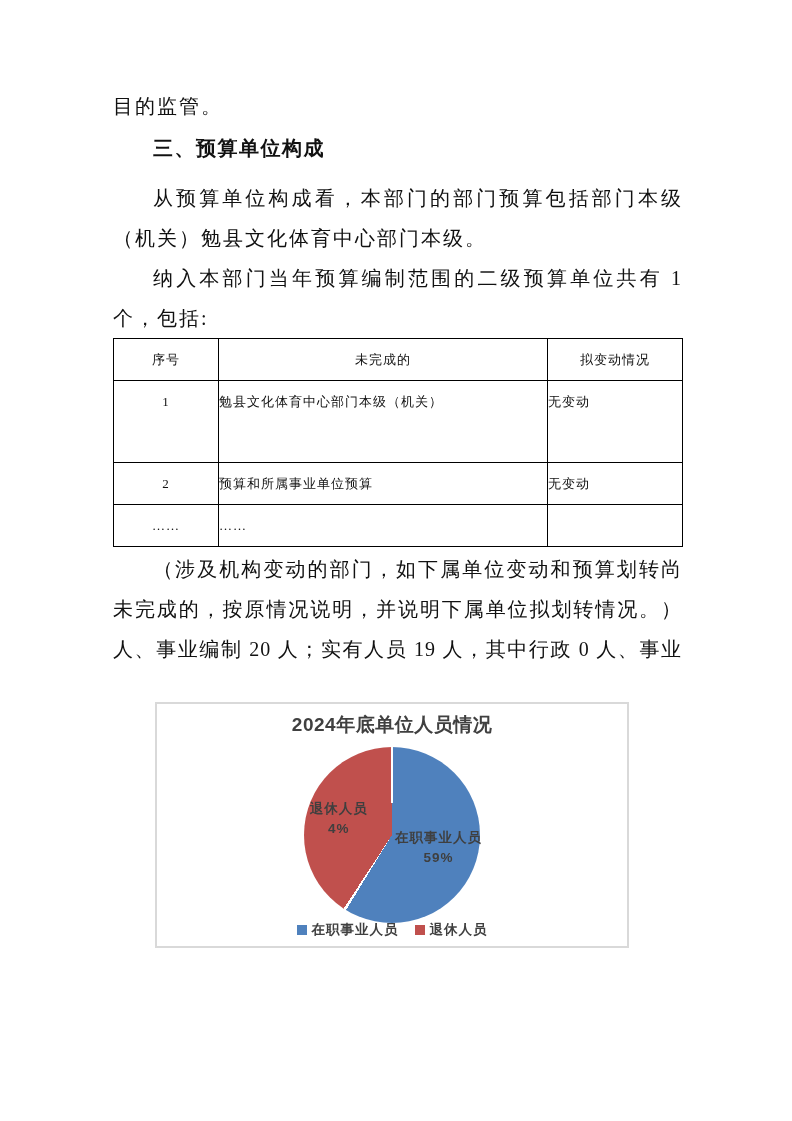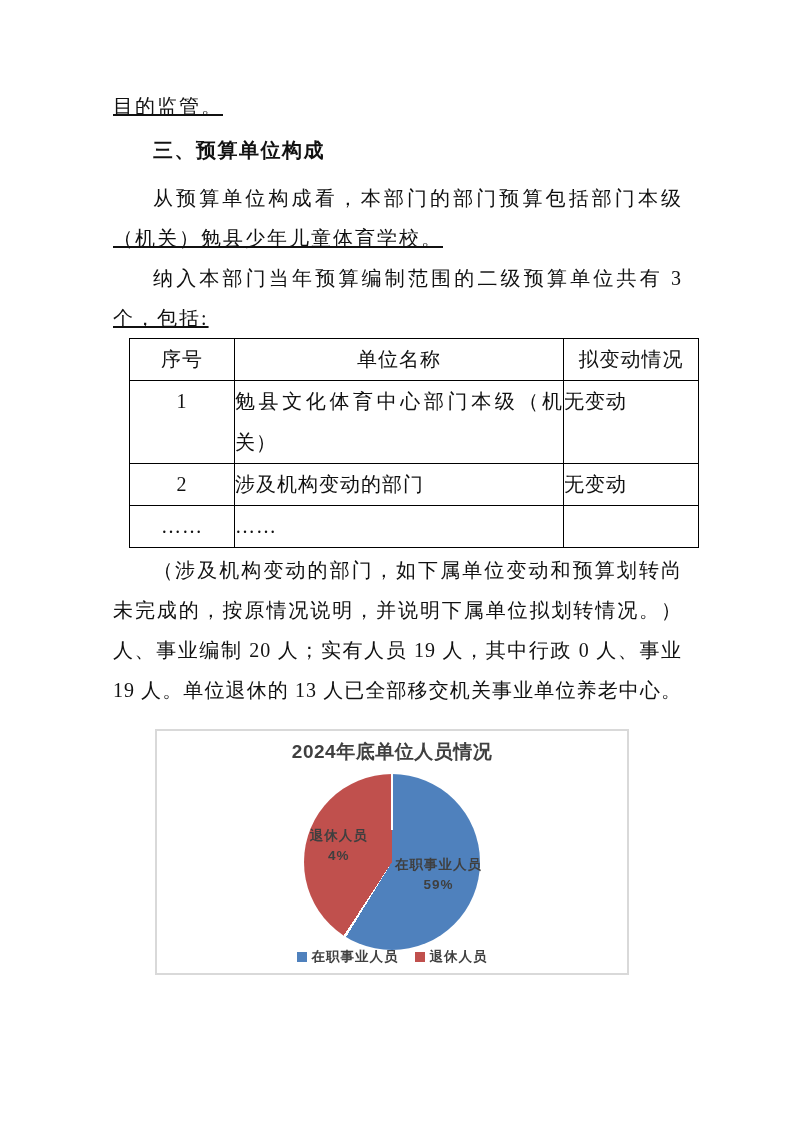--- a/index.html
+++ b/index.html
@@ -15,58 +15,57 @@
     position:absolute;left:113px;top:86px;width:569px;
   }
   .line{
     font-size:20px;
     line-height:40px;
     letter-spacing:1px;
     text-align:justify;
     text-align-last:justify;
     white-space:nowrap;
   }
-  .line.last{text-align:center;text-align-last:left;letter-spacing:2px;text-decoration:underline;}
+  .line.last{text-align:center;text-align-last:left;letter-spacing:2px;}
   .line.indent{text-indent:2em;}
   .line.heading{
-    font-family:Liberation Serif, serif;
+    font-family:Liberation Mono, monospace;
     font-weight:700;
     text-align:center;text-align-last:left;
     letter-spacing:1.5px;
   }
   .mt4{margin-top:4px}.mt8{margin-top:8px}.mt2{margin-top:2px}
   
   table.units{
     border-collapse:collapse;
     width:569px;
     table-layout:fixed;
-    font-size:20px;
+    font-size:13px;
     margin-top:0;
-    margin-left:16px;
   }
   table.units th, table.units td{
     border:1.8px solid #000;
     padding:0;
     line-height:41px;
     font-weight:400;
     vertical-align:top;
     letter-spacing:1px;
   }
   table.units th{height:38px;text-align:center;vertical-align:middle;}
   td.c-num{text-align:center;}
   td.c-name{padding-left:14px;padding-right:19px;text-align:justify;}
   td.c-status{padding-left:12px;}
   tr.row1 td{height:81px;}
   tr.row2 td{height:37px;}
   tr.row3 td{height:37px;}
   
   .chart{
     position:relative;
     margin-left:42px;
-    margin-top:19px;
+    margin-top:33px;
     width:470px;height:242px;
     border:2px solid #d9d9d9;
     background:#ffffff;
     font-family:"Liberation Sans","DejaVu Sans",sans-serif;
   }
   .chart-title{
     margin-top:8px;
     text-align:center;
     font-size:19px;
     font-weight:700;
@@ -103,63 +102,62 @@
 <body>
 
 <div class="page">
   <div class="content">
 
     <div class="line last">目的监管。</div>
 
     <div class="line heading indent mt4">三、预算单位构成</div>
 
     <div class="line indent mt8">从预算单位构成看，本部门的部门预算包括部门本级</div>
-    <div class="line last">（机关）勉县少年儿童体育学校。</div>
+    <div class="line last">（机关）勉县文化体育中心部门本级。</div>
 
-    <div class="line indent">纳入本部门当年预算编制范围的二级预算单位共有 3</div>
+    <div class="line indent">纳入本部门当年预算编制范围的二级预算单位共有 1</div>
     <div class="line last">个，包括:</div>
 
     <table class="units">
       <colgroup>
         <col style="width:105px">
           <col style="width:329px">
           <col style="width:135px">
       </colgroup>
       <thead>
         <tr>
           <th>序号</th>
-          <th>单位名称</th>
+          <th>未完成的</th>
           <th>拟变动情况</th>
         </tr>
       </thead>
       <tbody>
         <tr class="row1">
           <td class="c-num">1</td>
           <td class="c-name">勉县文化体育中心部门本级（机关）</td>
           <td class="c-status">无变动</td>
         </tr>
         <tr class="row2">
           <td class="c-num">2</td>
-          <td class="c-name">涉及机构变动的部门</td>
+          <td class="c-name">预算和所属事业单位预算</td>
           <td class="c-status">无变动</td>
         </tr>
         <tr class="row3">
           <td class="c-num">……</td>
           <td class="c-name">……</td>
           <td class="c-status"></td>
         </tr>
       </tbody>
     </table>
 
     <div class="line indent mt2">（涉及机构变动的部门，如下属单位变动和预算划转尚</div>
     <div class="line">未完成的，按原情况说明，并说明下属单位拟划转情况。）</div>
 
 
     <div class="line">人、事业编制 20 人；实有人员 19 人，其中行政 0 人、事业</div>
-    <div class="line">19 人。单位退休的 13 人已全部移交机关事业单位养老中心。</div>
 
     <div class="chart">
       <div class="chart-title">2024年底单位人员情况</div>
       <div class="pie" id="pie" style="background: conic-gradient(rgb(255, 255, 255) 0%, rgb(255, 255, 255) 0.25%, rgb(79, 129, 189) 0.25%, rgb(79, 129, 189) 58.75%, rgb(255, 255, 255) 58.75%, rgb(255, 255, 255) 59.25%, rgb(192, 80, 77) 59.25%, rgb(192, 80, 77) 99.75%, rgb(255, 255, 255) 99.75%, rgb(255, 255, 255) 100%);">
         <div class="pie-label" id="pl0" style="left: 134.478px; top: 101.503px;">
           <div>在职事业人员</div>
           <div id="pv0">59%</div>
         </div>
         <div class="pie-label" id="pl1" style="left: 34.7613px; top: 72.5327px;">
           <div>退休人员</div>

